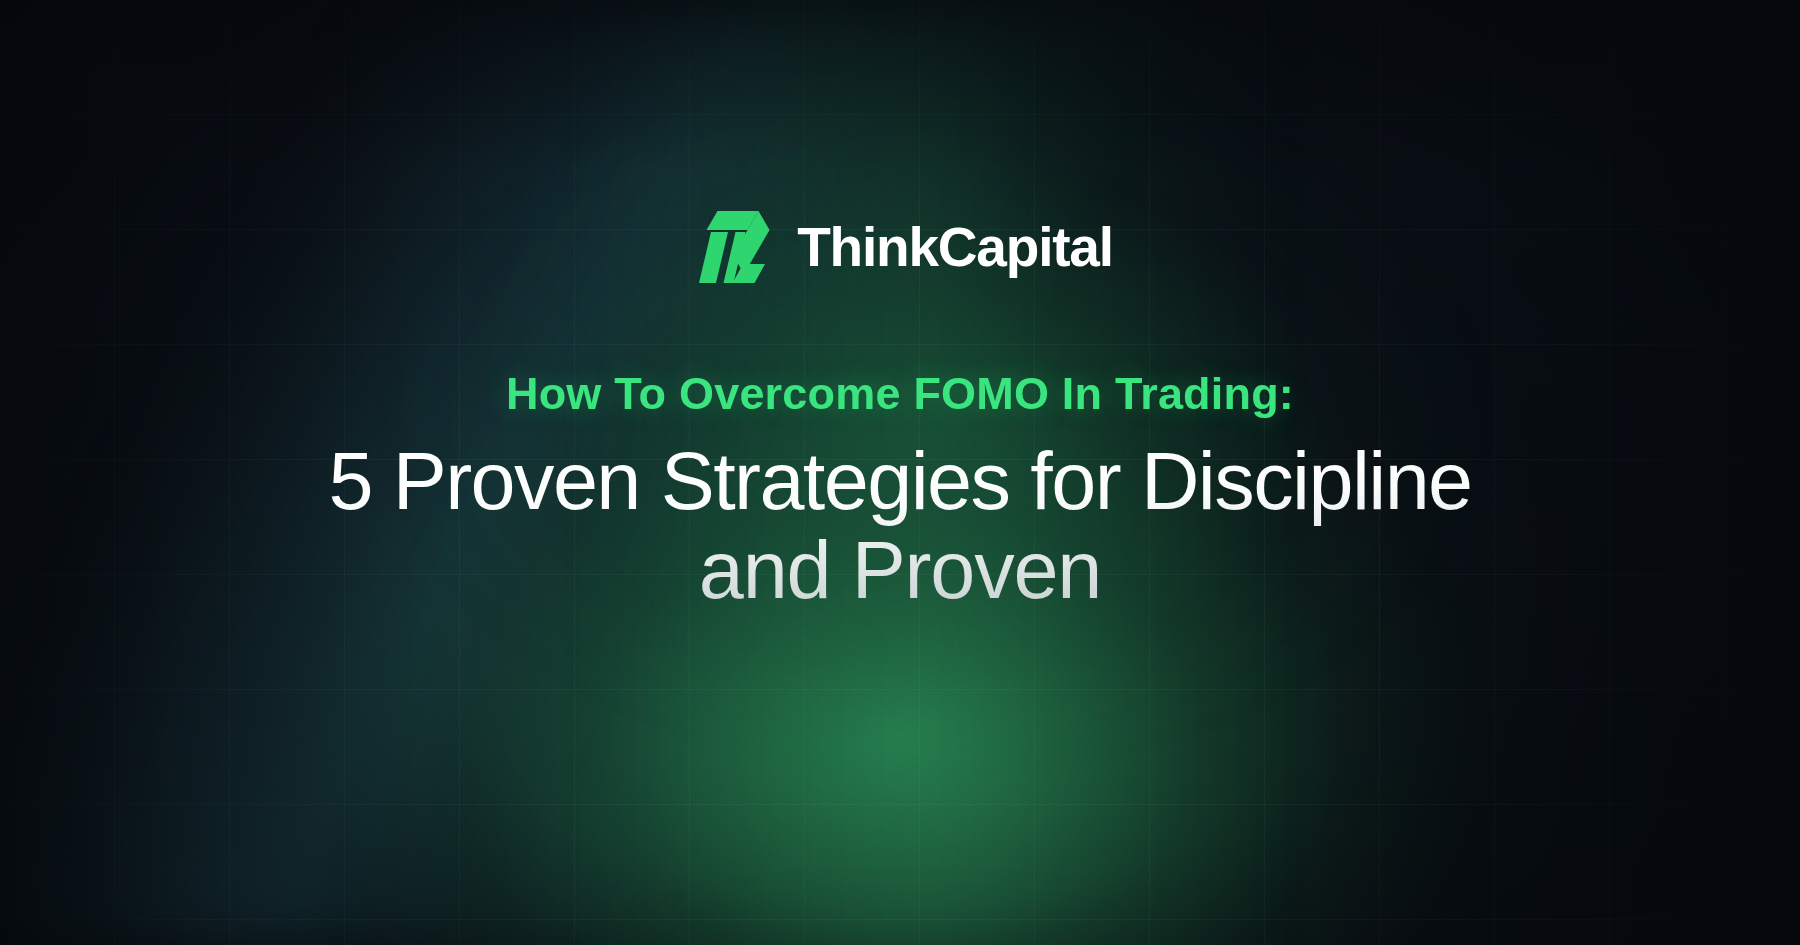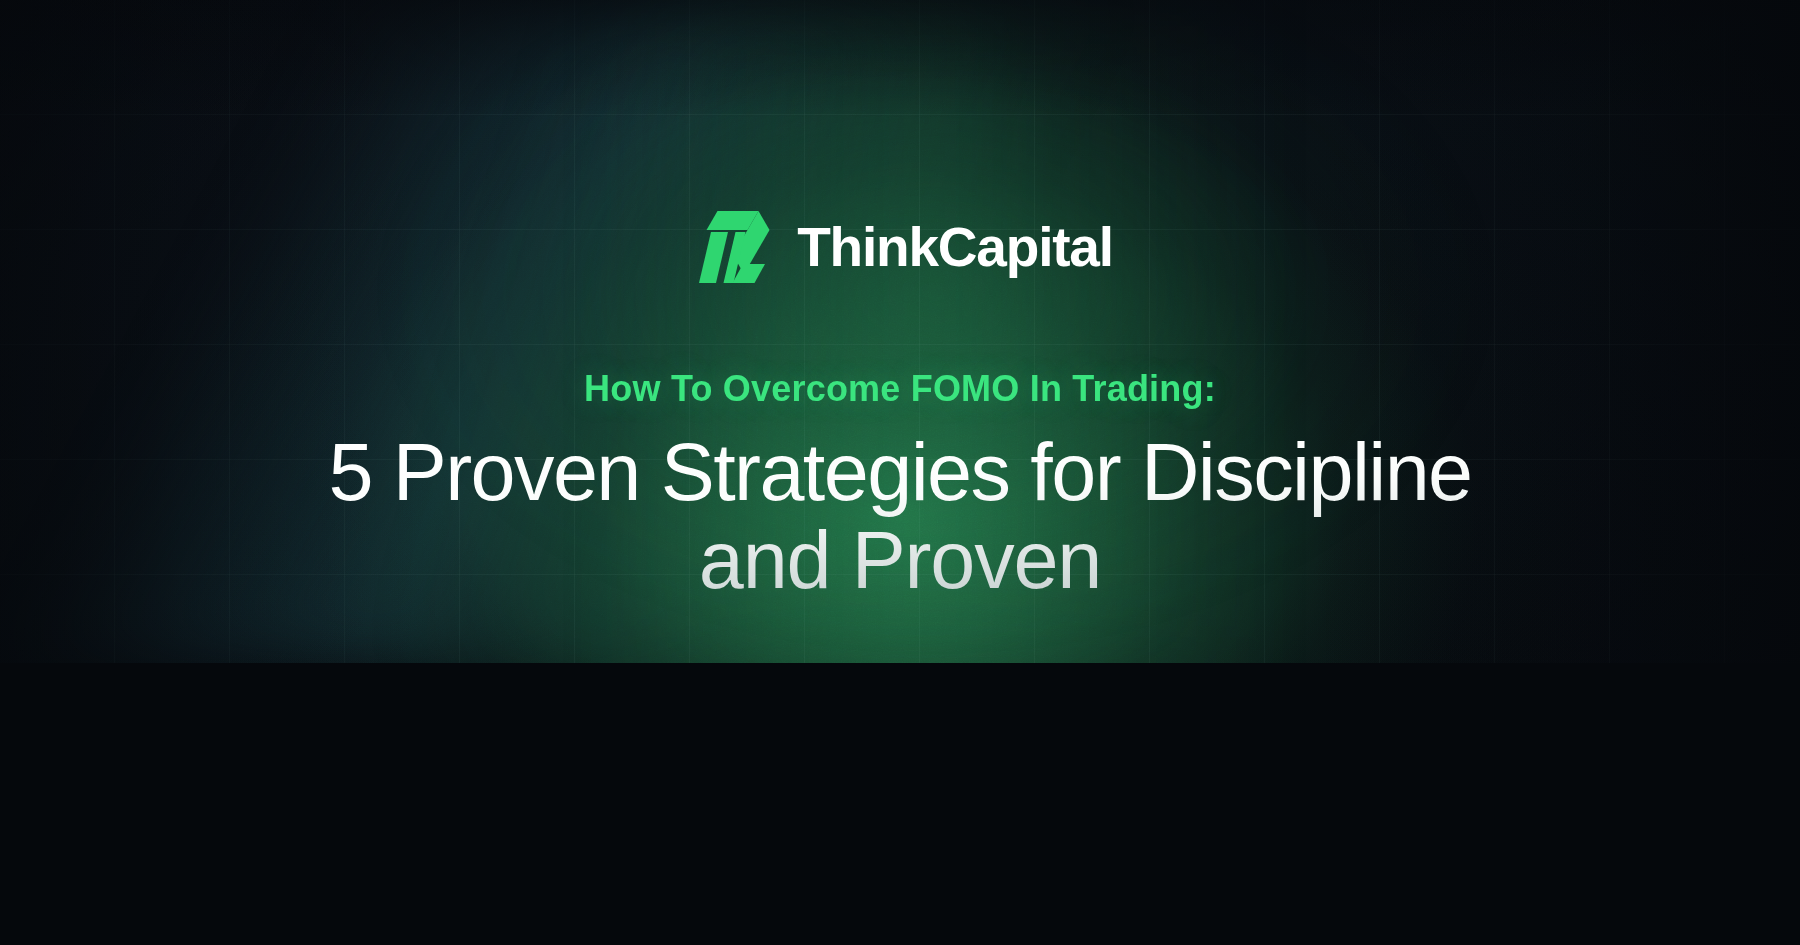--- a/index.html
+++ b/index.html
@@ -7,21 +7,21 @@
 
   html, body {
     width:1800px; height:945px;
     overflow:hidden;
     background:#05080c;
     font-family:"Liberation Sans", sans-serif;
   }
 
   #stage {
     position:relative;
-    width:1800px; height:663px;
+    width:1800px; height:945px;
     overflow:hidden;
     background:#4d7c0f;
   }
 
   
   .bg-layer { position:absolute; inset:0; pointer-events:none; }
 
   
   .bg-base {
     background:
@@ -142,21 +142,21 @@
     font-weight:700;
     letter-spacing:-1.2px;
     line-height:1;
     white-space:nowrap;
     font-family:"Liberation Sans", sans-serif;
   }
 
   
   .eyebrow {
     margin-top:84px;
-    font-size:36px;
+    font-size:45px;
     font-weight:700;
     letter-spacing:0.2px;
     line-height:1.05;
     color:#3ae57f;
     text-align:left;
     white-space:nowrap;
     text-shadow:0 0 26px rgba(50,225,125,0.28);
   }
 
   

